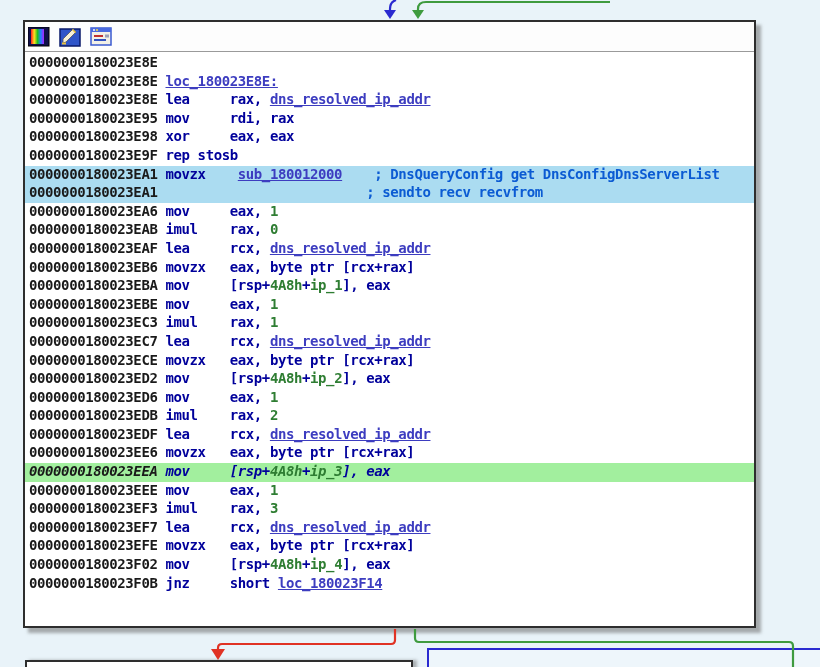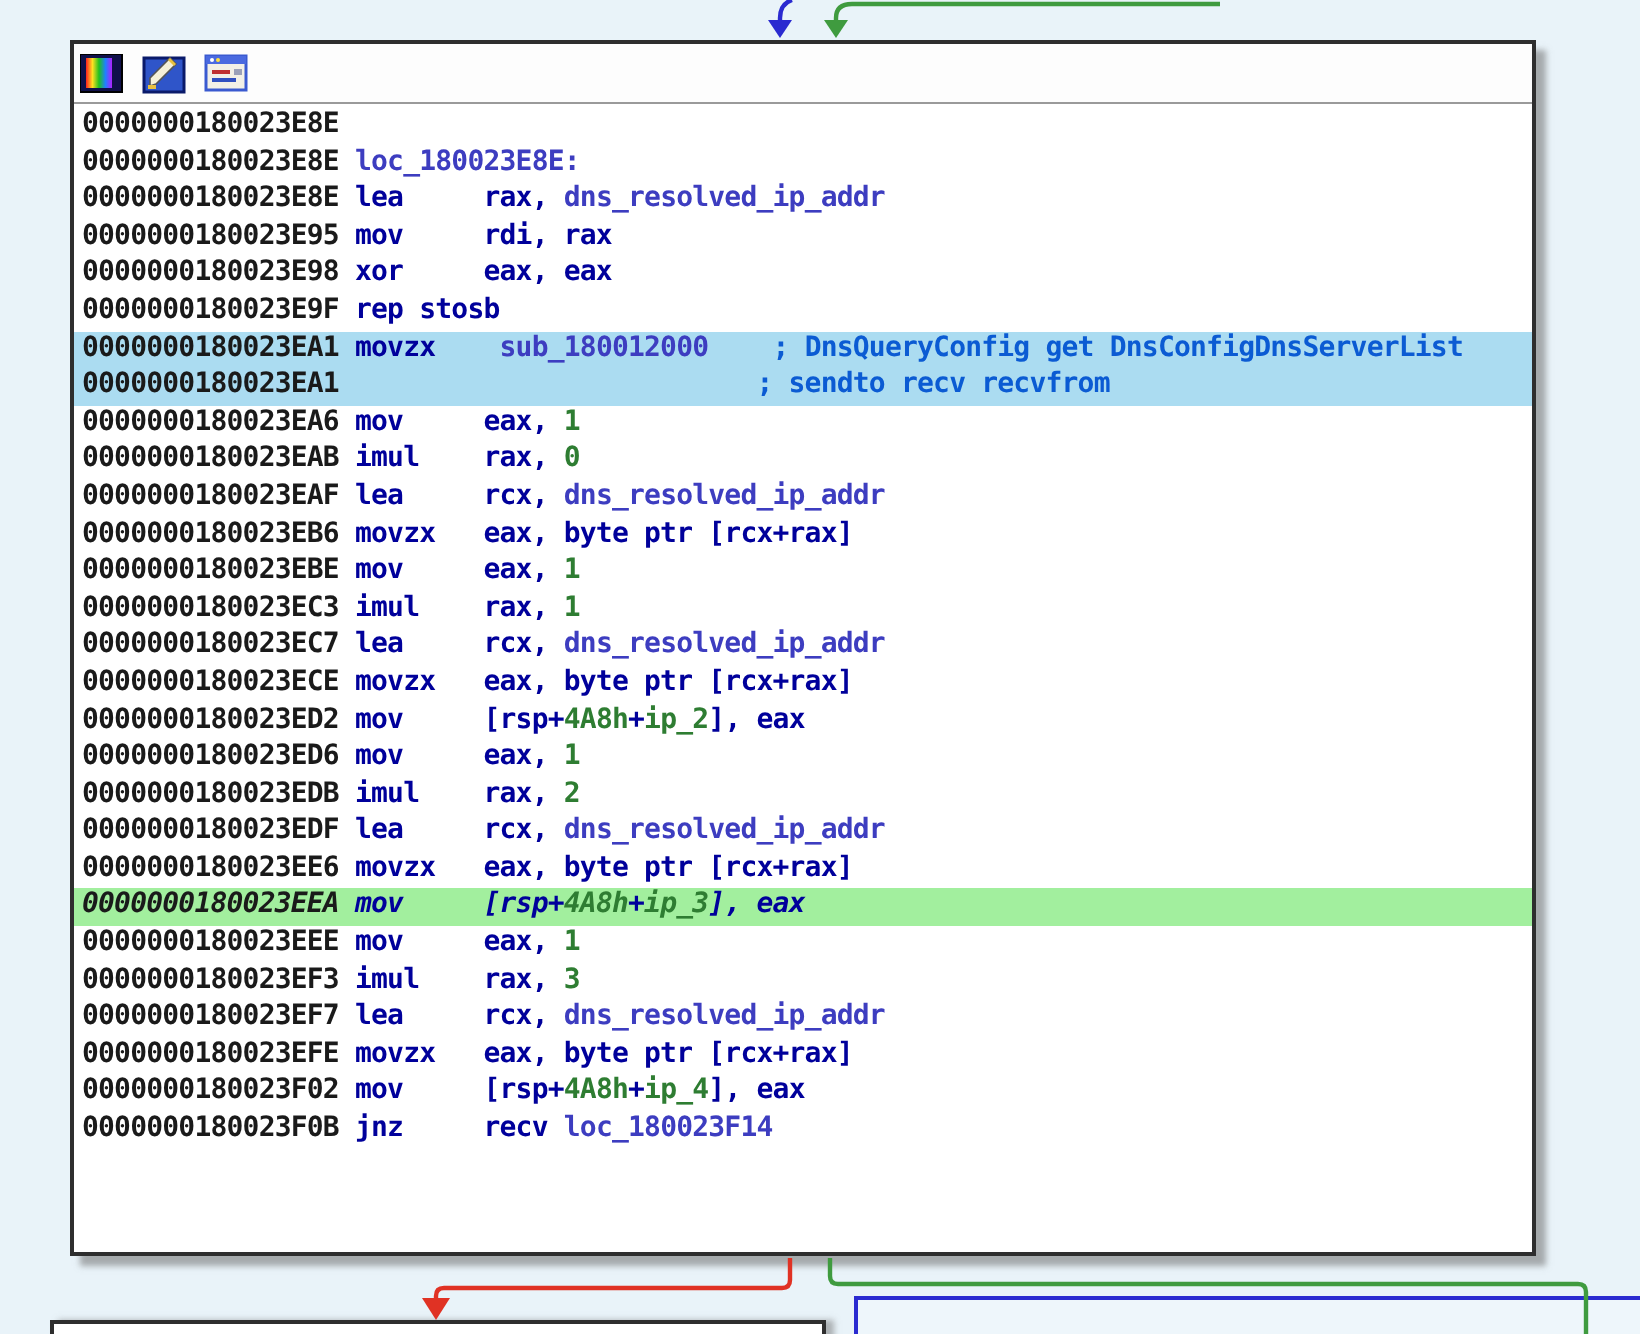--- a/index.html
+++ b/index.html
@@ -3,21 +3,21 @@
 <meta charset="utf-8">
 <style>
   html,body{margin:0;padding:0;}
   body{
     width:820px;height:667px;position:relative;overflow:hidden;
     background:var(--bg,#e9f3f9);
     font-family:"DejaVu Sans Mono",monospace;
   }
   
   .node{
-    position:absolute;left:35px;top:20px;width:733px;height:608px;
+    position:absolute;left:23px;top:20px;width:733px;height:608px;
     background:var(--node-bg,#fff);
     border:2px solid var(--node-border,#2e2e2e);
     box-shadow:5px 5px 3px rgba(110,110,110,.55);
     box-sizing:border-box;
     z-index:2;
   }
   .node-toolbar{
     height:26px;display:flex;align-items:center;gap:9px;
     padding:2px 0 1px 3px;background:#fdfdfd;
     border-bottom:1px solid #9a9a9a;
@@ -31,21 +31,21 @@
     white-space:pre;
     height:18.6px;line-height:18.6px;
     font:700 14px "DejaVu Sans Mono",monospace;
     letter-spacing:-0.4px;
   }
   .asm-line.hl-blue{background:var(--hl-blue,#abdcf1);margin-left:-4px;padding-left:4px;}
   .asm-line.hl-green{background:var(--hl-green,#a2ef9e);margin-left:-4px;padding-left:4px;font-style:italic;}
   .tk-addr{color:var(--c-addr,#1a1a1a);}
   .tk-mn{color:var(--c-mn,#00009b);}
   .tk-code{color:var(--c-mn,#00009b);}
-  .tk-name{color:var(--c-name,#3d3dc0);}
+  .tk-name{color:var(--c-name,#3d3dc0);text-decoration:underline;}
   .tk-num{color:var(--c-num,#2e7d32);}
   .tk-com{color:var(--c-com,#0b5bd3);text-align:right;}
   
   .node-below-left{
     position:absolute;left:25px;top:660px;width:388px;height:20px;
     background:#fff;border:2px solid var(--node-border,#2e2e2e);
     box-shadow:4px 0 3px rgba(110,110,110,.5);
     box-sizing:border-box;z-index:1;
   }
   .node-below-right{
@@ -112,36 +112,37 @@
       <div class="asm-line"><span class="tk-addr">0000000180023E8E </span><span class="tk-mn">lea     </span><span class="tk-code">rax, </span><span class="tk-name">dns_resolved_ip_addr</span></div>
       <div class="asm-line"><span class="tk-addr">0000000180023E95 </span><span class="tk-mn">mov     </span><span class="tk-code">rdi, rax</span></div>
       <div class="asm-line"><span class="tk-addr">0000000180023E98 </span><span class="tk-mn">xor     </span><span class="tk-code">eax, eax</span></div>
       <div class="asm-line"><span class="tk-addr">0000000180023E9F </span><span class="tk-mn">rep stosb</span></div>
       <div class="asm-line hl-blue"><span class="tk-addr">0000000180023EA1 </span><span class="tk-mn">movzx    </span><span class="tk-name">sub_180012000</span><span class="tk-com">    ; DnsQueryConfig get DnsConfigDnsServerList</span></div>
       <div class="asm-line hl-blue"><span class="tk-addr">0000000180023EA1 </span><span class="tk-com">                         ; sendto recv recvfrom</span></div>
       <div class="asm-line"><span class="tk-addr">0000000180023EA6 </span><span class="tk-mn">mov     </span><span class="tk-code">eax, </span><span class="tk-num">1</span></div>
       <div class="asm-line"><span class="tk-addr">0000000180023EAB </span><span class="tk-mn">imul    </span><span class="tk-code">rax, </span><span class="tk-num">0</span></div>
       <div class="asm-line"><span class="tk-addr">0000000180023EAF </span><span class="tk-mn">lea     </span><span class="tk-code">rcx, </span><span class="tk-name">dns_resolved_ip_addr</span></div>
       <div class="asm-line"><span class="tk-addr">0000000180023EB6 </span><span class="tk-mn">movzx   </span><span class="tk-code">eax, byte ptr [rcx+rax]</span></div>
+      <div class="asm-line"><span class="tk-addr">0000000180023EBA </span><span class="tk-mn">mov     </span><span class="tk-code">[rsp+</span><span class="tk-num">4A8h</span><span class="tk-code">+</span><span class="tk-num">ip_1</span><span class="tk-code">], eax</span></div>
       <div class="asm-line"><span class="tk-addr">0000000180023EBE </span><span class="tk-mn">mov     </span><span class="tk-code">eax, </span><span class="tk-num">1</span></div>
       <div class="asm-line"><span class="tk-addr">0000000180023EC3 </span><span class="tk-mn">imul    </span><span class="tk-code">rax, </span><span class="tk-num">1</span></div>
       <div class="asm-line"><span class="tk-addr">0000000180023EC7 </span><span class="tk-mn">lea     </span><span class="tk-code">rcx, </span><span class="tk-name">dns_resolved_ip_addr</span></div>
       <div class="asm-line"><span class="tk-addr">0000000180023ECE </span><span class="tk-mn">movzx   </span><span class="tk-code">eax, byte ptr [rcx+rax]</span></div>
       <div class="asm-line"><span class="tk-addr">0000000180023ED2 </span><span class="tk-mn">mov     </span><span class="tk-code">[rsp+</span><span class="tk-num">4A8h</span><span class="tk-code">+</span><span class="tk-num">ip_2</span><span class="tk-code">], eax</span></div>
       <div class="asm-line"><span class="tk-addr">0000000180023ED6 </span><span class="tk-mn">mov     </span><span class="tk-code">eax, </span><span class="tk-num">1</span></div>
       <div class="asm-line"><span class="tk-addr">0000000180023EDB </span><span class="tk-mn">imul    </span><span class="tk-code">rax, </span><span class="tk-num">2</span></div>
       <div class="asm-line"><span class="tk-addr">0000000180023EDF </span><span class="tk-mn">lea     </span><span class="tk-code">rcx, </span><span class="tk-name">dns_resolved_ip_addr</span></div>
       <div class="asm-line"><span class="tk-addr">0000000180023EE6 </span><span class="tk-mn">movzx   </span><span class="tk-code">eax, byte ptr [rcx+rax]</span></div>
       <div class="asm-line hl-green"><span class="tk-addr">0000000180023EEA </span><span class="tk-mn">mov     </span><span class="tk-code">[rsp+</span><span class="tk-num">4A8h</span><span class="tk-code">+</span><span class="tk-num">ip_3</span><span class="tk-code">], eax</span></div>
       <div class="asm-line"><span class="tk-addr">0000000180023EEE </span><span class="tk-mn">mov     </span><span class="tk-code">eax, </span><span class="tk-num">1</span></div>
       <div class="asm-line"><span class="tk-addr">0000000180023EF3 </span><span class="tk-mn">imul    </span><span class="tk-code">rax, </span><span class="tk-num">3</span></div>
       <div class="asm-line"><span class="tk-addr">0000000180023EF7 </span><span class="tk-mn">lea     </span><span class="tk-code">rcx, </span><span class="tk-name">dns_resolved_ip_addr</span></div>
       <div class="asm-line"><span class="tk-addr">0000000180023EFE </span><span class="tk-mn">movzx   </span><span class="tk-code">eax, byte ptr [rcx+rax]</span></div>
       <div class="asm-line"><span class="tk-addr">0000000180023F02 </span><span class="tk-mn">mov     </span><span class="tk-code">[rsp+</span><span class="tk-num">4A8h</span><span class="tk-code">+</span><span class="tk-num">ip_4</span><span class="tk-code">], eax</span></div>
-      <div class="asm-line"><span class="tk-addr">0000000180023F0B </span><span class="tk-mn">jnz     </span><span class="tk-code">recv </span><span class="tk-name">loc_180023F14</span></div>
+      <div class="asm-line"><span class="tk-addr">0000000180023F0B </span><span class="tk-mn">jnz     </span><span class="tk-code">short </span><span class="tk-name">loc_180023F14</span></div>
     </div>
 </div>
 
 <svg class="edges" width="820" height="667" viewBox="0 0 820 667">
 
   <g>
     <path class="edge e-blue" d="M396,0 Q390,2 390,9 L390,11"></path>
     <polygon class="f-blue" points="384,10 396,10 390,19"></polygon>
   </g>
 

